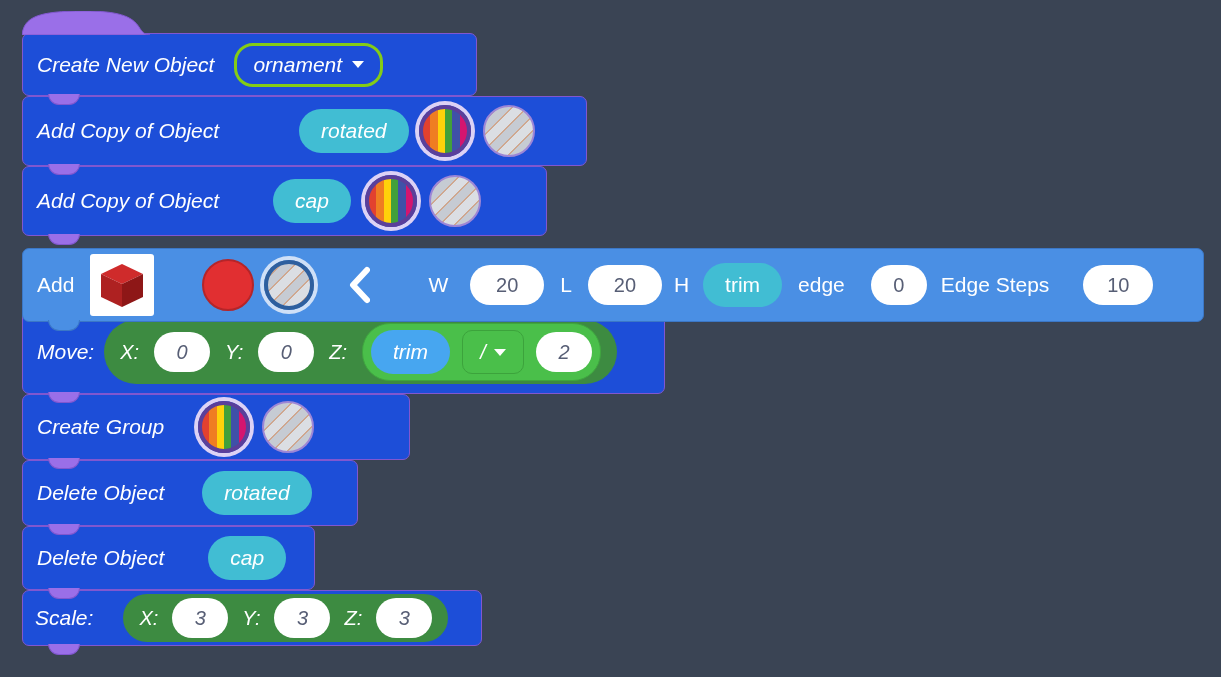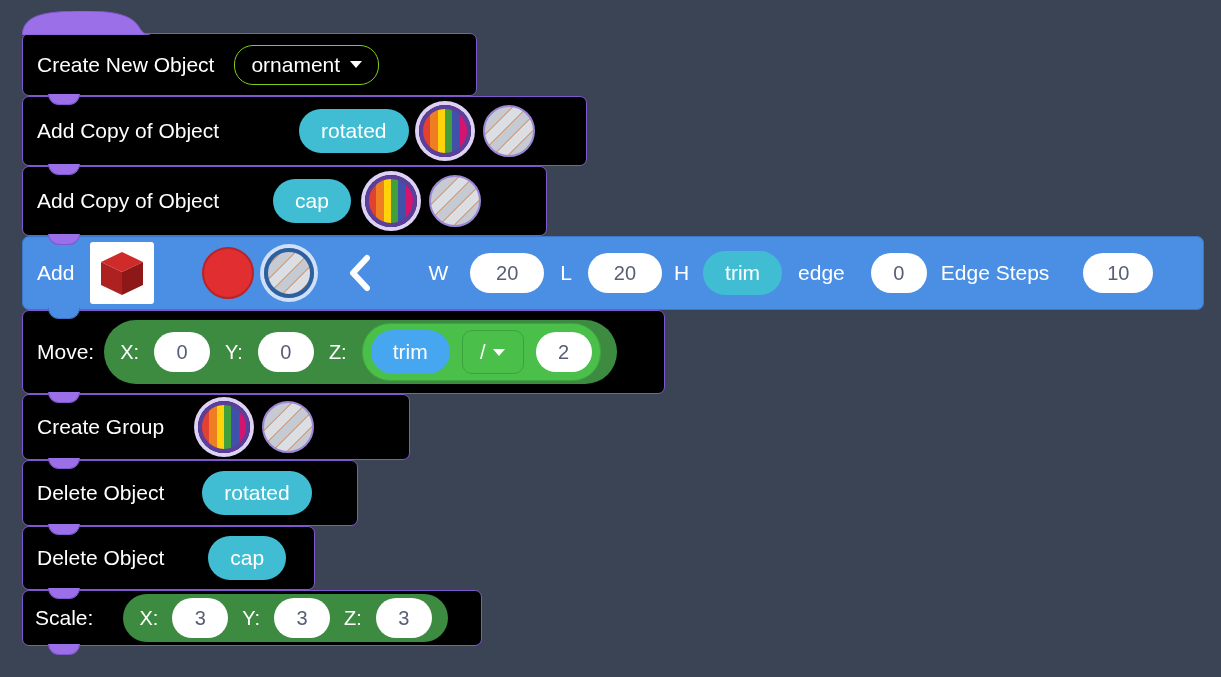--- a/index.html
+++ b/index.html
@@ -6,21 +6,21 @@
   body{
     width:1221px;height:677px;position:relative;overflow:hidden;
     background:#3a4454;
     font-family:"Liberation Sans", sans-serif;
   }
   .block{
     position:absolute;left:22px;box-sizing:border-box;
     border-radius:7px;display:flex;align-items:center;
     color:#fff;font-size:21px;padding:0 14px;
   }
-  .purple{background:#000000;border:1px solid #8157cf;}
+  .purple{background:#1d4ed8;border:1px solid #8157cf;font-style:italic;}
   .blue{background:#4a8fe4;border:1px solid #3b77c6;}
   .tab{
     position:absolute;bottom:-10px;left:25px;width:30px;height:10px;
     border-radius:0 0 13px 13px;
   }
   .purple .tab{background:#9a6fe8;border:1px solid #8157cf;border-top:none;}
   .blue .tab{background:#4a8fe4;border:1px solid #3b77c6;border-top:none;}
   .hat{position:absolute;top:-23px;left:-1px;}
   .lbl{white-space:nowrap;}
   .oval{
@@ -62,21 +62,21 @@
   .expr{
     background:#4abf4a;border:1px solid #3fa53f;border-radius:28px;height:56px;
     display:flex;align-items:center;gap:12px;padding:0 8px;
   }
   .op-dd{
     border:1px solid #3ca33c;border-radius:10px;height:44px;min-width:62px;
     display:flex;align-items:center;justify-content:center;gap:8px;
     color:#fff;font-size:20px;box-sizing:border-box;
   }
   .obj-dd{
-    border:1px solid #84cc16;border-radius:19px;height:38px;padding:0 16px;
+    border:3px solid #84cc16;border-radius:19px;height:38px;padding:0 16px;
     display:flex;align-items:center;gap:10px;font-size:21px;white-space:nowrap;
   }
   .caret{
     width:0;height:0;flex:none;
     border-left:6px solid transparent;border-right:6px solid transparent;
     border-top:7px solid #fff;
   }
   .chev{flex:none;display:flex;align-items:center;}
 </style>
 </head>
@@ -107,21 +107,21 @@
 <div class="block purple" style="top:166px;width:525px;height:70px;z-index:17;">
   <span class="lbl">Add Copy of Object</span>
   <div class="chip teal" style="margin-left:54px;">
     <span>cap</span>
   </div>
   <div class="swatch rainbow" style="margin-left:14px;"></div>
   <div class="swatch graypat gray-plain" style="margin-left:12px;"></div>
   <div class="tab"></div>
 </div>
 
-<div class="block blue" style="top:236px;width:1182px;height:74px;z-index:16;">
+<div class="block blue" style="top:248px;width:1182px;height:74px;z-index:16;">
   <span class="lbl">Add</span>
   <div class="cube-tile" style="margin-left:16px;">
     <svg width="48" height="46" viewBox="0 0 48 46">
       <polygon points="24,2 45,12 24,22 3,12" fill="#cf2b2b"></polygon>
       <polygon points="3,12 24,22 24,45 3,35" fill="#ae2121"></polygon>
       <polygon points="45,12 24,22 24,45 45,35" fill="#8e1717"></polygon>
     </svg>
   </div>
   <div class="red-swatch" style="margin-left:48px;"></div>
   <div class="swatch graypat gray-bluering" style="margin-left:10px;"></div>

